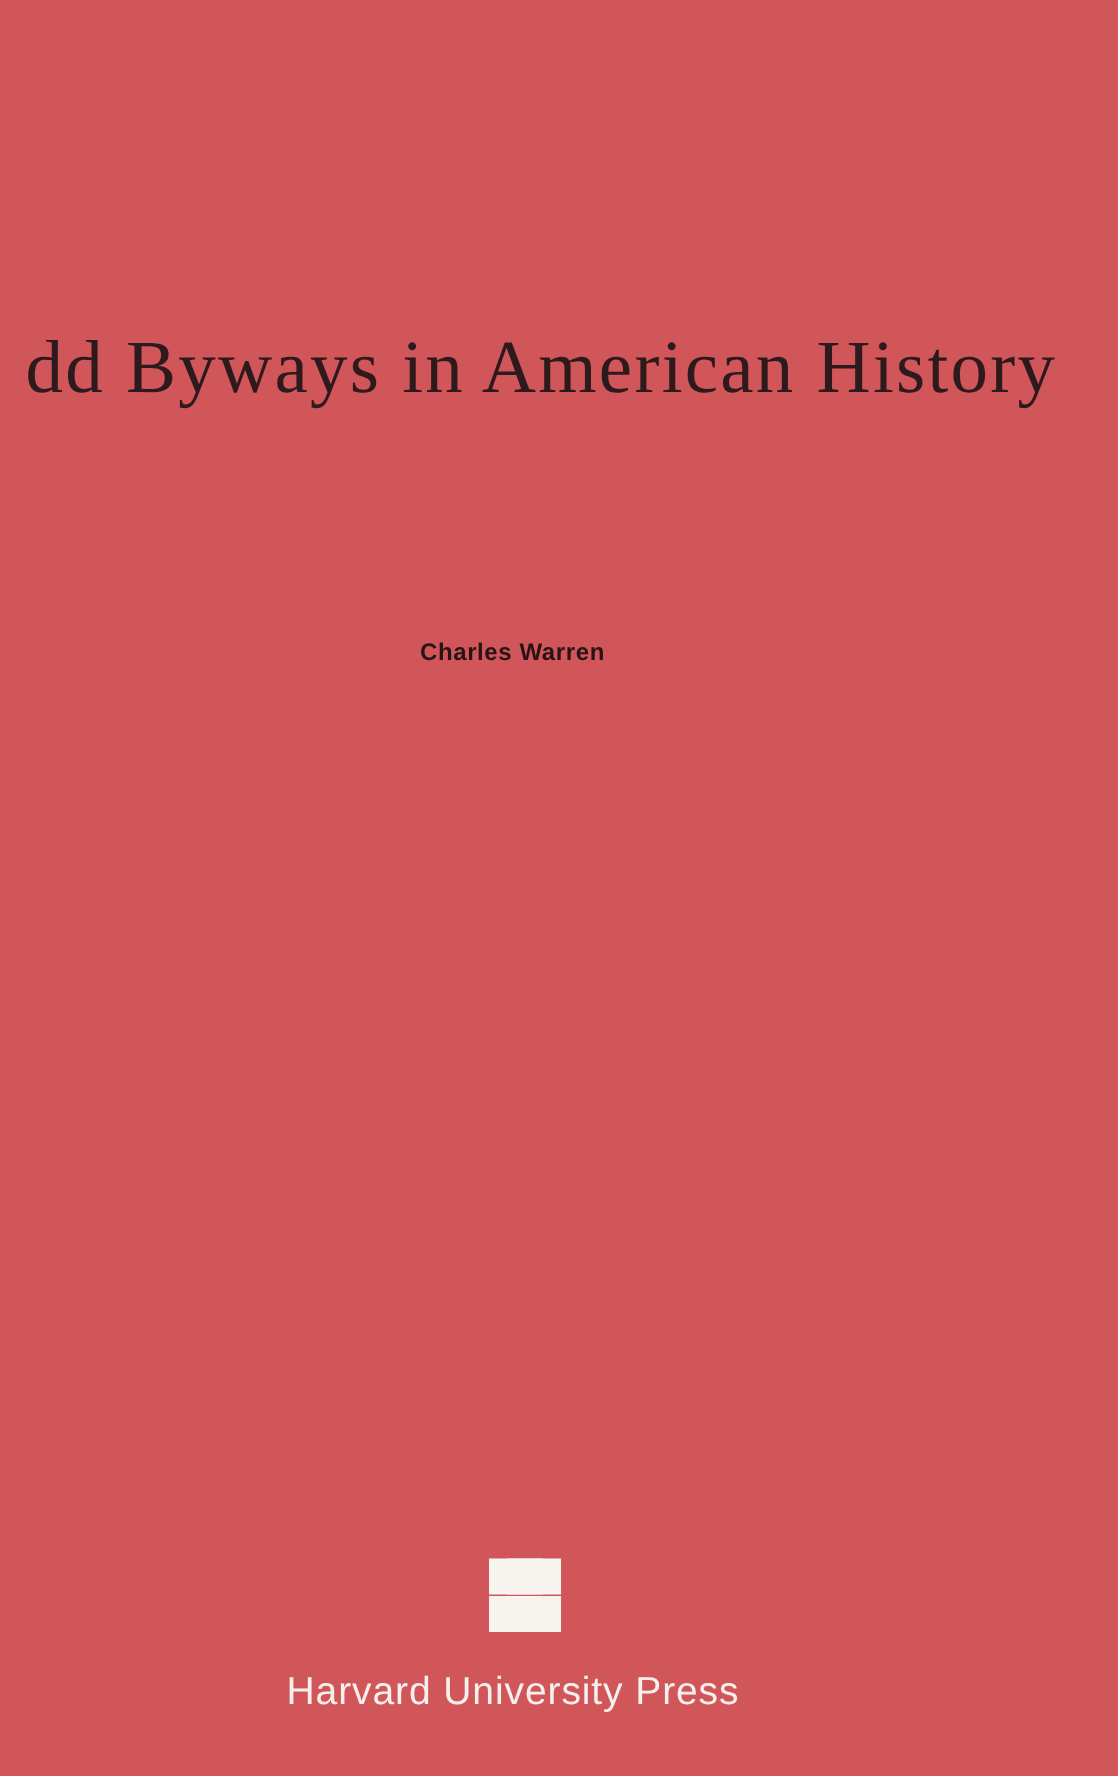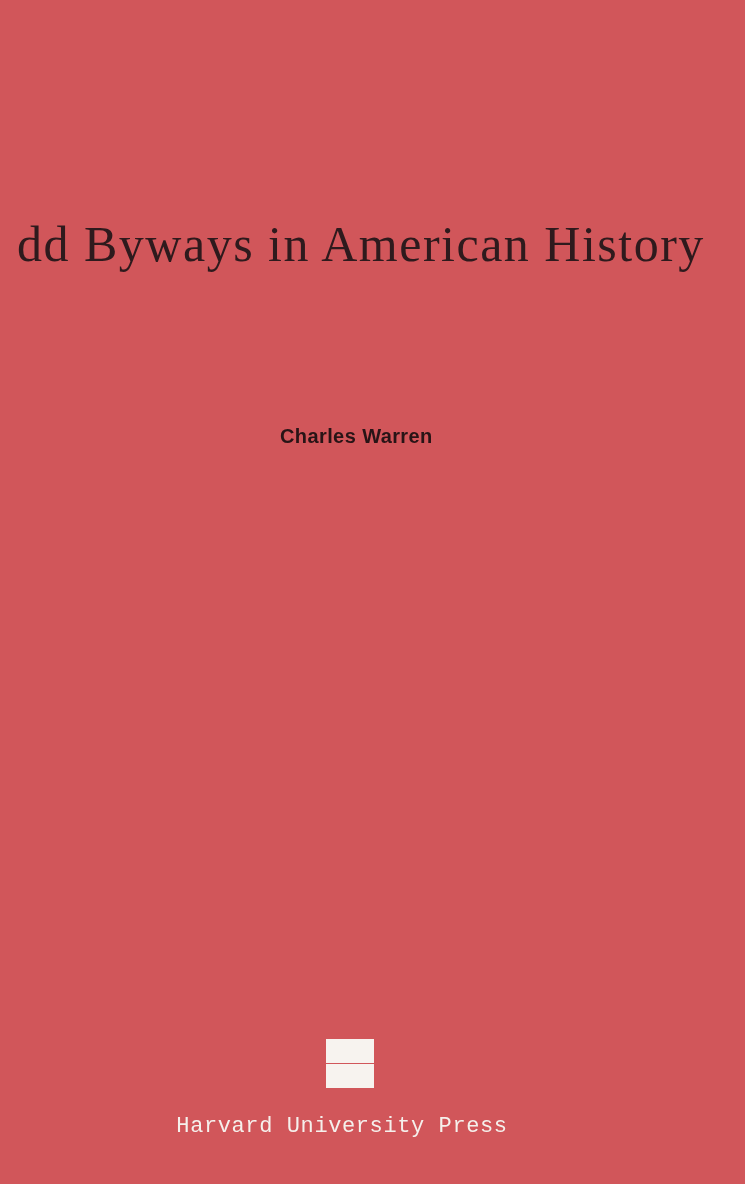--- a/index.html
+++ b/index.html
@@ -35,21 +35,21 @@
     letter-spacing: 1.5px;
     color: var(--title-text);
     white-space: nowrap;
   }
   .book-author {
     position: absolute;
     left: 256px;
     top: 400px;
     line-height: 24px;
     font-family: "Liberation Sans", sans-serif;
-    font-size: 20px;
+    font-size: 16px;
     font-weight: 700;
     letter-spacing: 0.4px;
     color: var(--author-text);
     white-space: nowrap;
   }
   .publisher-block {
     position: absolute;
     left: 0;
     top: 1003px;
     width: 660px; 
@@ -66,22 +66,22 @@
     margin-bottom: 1px;
   }
   .logo-bar {
     width: 8px;
     height: 21px;
     background: var(--logo-white);
   }
   .publisher-name {
     margin-top: 1px;
     line-height: 32px;
-    font-family: Liberation Mono, monospace;
-    font-size: 22px;
+    font-family: Liberation Sans, sans-serif;
+    font-size: 26px;
     font-weight: 400;
     letter-spacing: 0.6px;
     color: var(--publisher-text);
     white-space: nowrap;
   }
 </style>
 </head>
 <body>
 
 <div class="cover">

